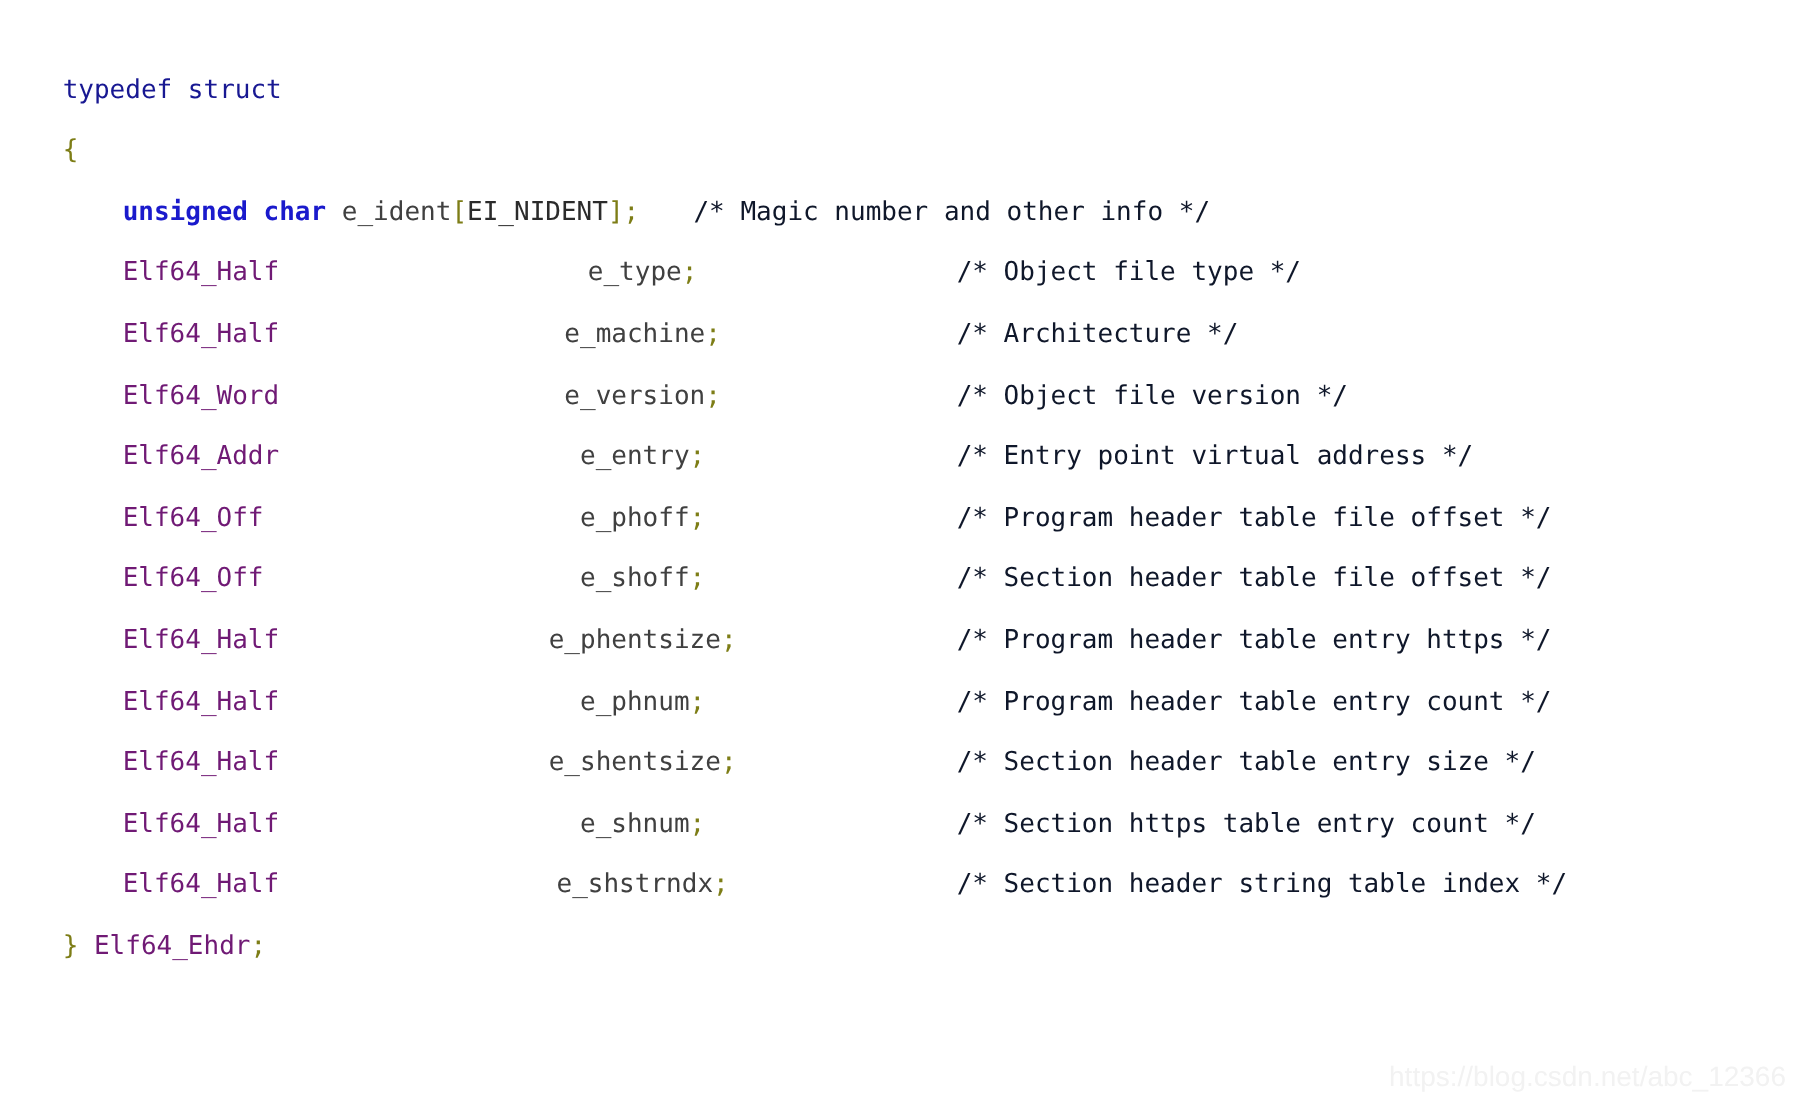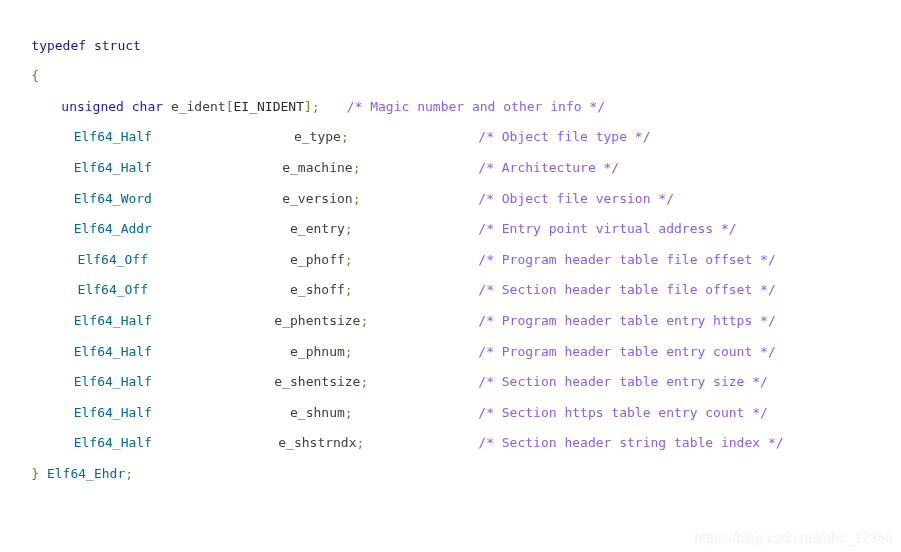--- a/index.html
+++ b/index.html
@@ -38,27 +38,27 @@
   .col-type {
     display: inline-block;
     width: 103px;
   }
   .col-name {
     display: inline-block;
     width: 314px;
     text-align: center;
   }
   
-  .tok-keyword   { color: #1a1acc; }
+  .tok-keyword   { color: #1a1acc; font-weight: bold; }
   .tok-typedef   { color: #181892; }
-  .tok-type      { color: #0369a1; text-align: center; }
+  .tok-type      { color: #701a75; }
   .tok-ident     { color: #404040; }
   .tok-punct     { color: #7d7d16; }
   .tok-brace     { color: #7d7d16; }
-  .tok-comment   { color: #8b5cf6; }
+  .tok-comment   { color: #0f172a; }
   .tok-const     { color: #2b2b2b; }
 
   #watermark {
     position: absolute;
     right: 8px;
     bottom: 6px;
     font-family: "Liberation Sans", sans-serif;
     font-size: 14px;
     color: #f2f2f2;
     white-space: nowrap;

